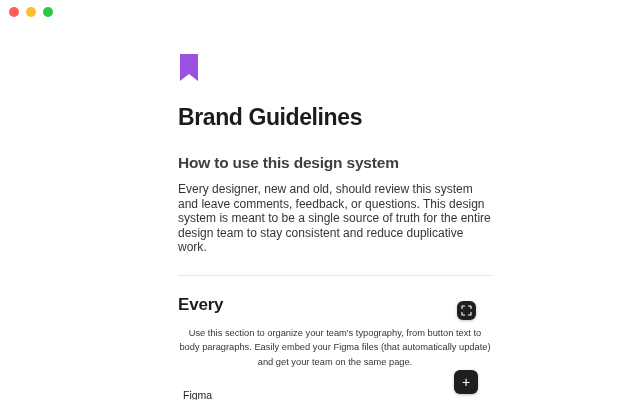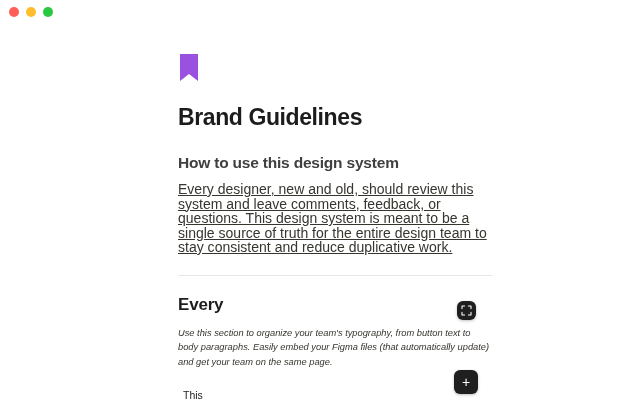--- a/index.html
+++ b/index.html
@@ -76,47 +76,46 @@
   }
   h2.section-title {
     font-size: 15.5px;
     line-height: 20px;
     font-weight: bold;
     letter-spacing: -0.2px;
     color: #404040;
     margin: 0 0 9px 0;
   }
   p.body-text {
-    font-size: 14px;
+    font-size: 12px;
     line-height: 14.5px;
     color: #37352f;
     margin: 0;
     letter-spacing: 0.01px;
-    text-decoration: underline;
   }
   .divider {
     height: 1px;
     background: #e6e6e4;
     margin: 20px 0 18px 0;
     width: 314px;
   }
   h2.type-title {
     font-size: 17px;
     line-height: 22px;
     font-weight: bold;
     letter-spacing: -0.2px;
     color: #1c1c1c;
     margin: 0 0 10px 0;
   }
   p.italic-text {
     font-size: 9.3px;
     line-height: 14.5px;
     color: #37352f;
-    font-style: italic;
     margin: 0 0 16px 0;
+    text-align: center;
   }
   .figma-block {
     padding-left: 5px;
   }
   .figma-label {
     font-size: 10.5px;
     line-height: 15px;
     color: #1c1c1c;
     font-weight: 500;
   }
@@ -178,21 +177,21 @@
 
         <h2 class="section-title">How to use this design system</h2>
         <p class="body-text">Every designer, new and old, should review this system and leave comments, feedback, or questions. This design system is meant to be a single source of truth for the entire design team to stay consistent and reduce duplicative work.</p>
 
         <div class="divider"></div>
 
         <h2 class="type-title">Every</h2>
         <p class="italic-text">Use this section to organize your team's typography, from button text to body paragraphs. Easily embed your Figma files (that automatically update) and get your team on the same page.</p>
 
         <div class="figma-block">
-          <span class="figma-label">This</span>
+          <span class="figma-label">Figma</span>
         </div>
 
       </div>
     </div>
 
     <div class="float-btn btn-expand">
       <span>
         <svg width="11" height="11" viewBox="0 0 11 11" xmlns="http://www.w3.org/2000/svg">
           <path d="M1 3.6 V1 H3.6" fill="none" stroke="#ffffff" stroke-width="1.1" stroke-linecap="round" stroke-linejoin="round"></path>
           <path d="M7.4 1 H10 V3.6" fill="none" stroke="#ffffff" stroke-width="1.1" stroke-linecap="round" stroke-linejoin="round"></path>

